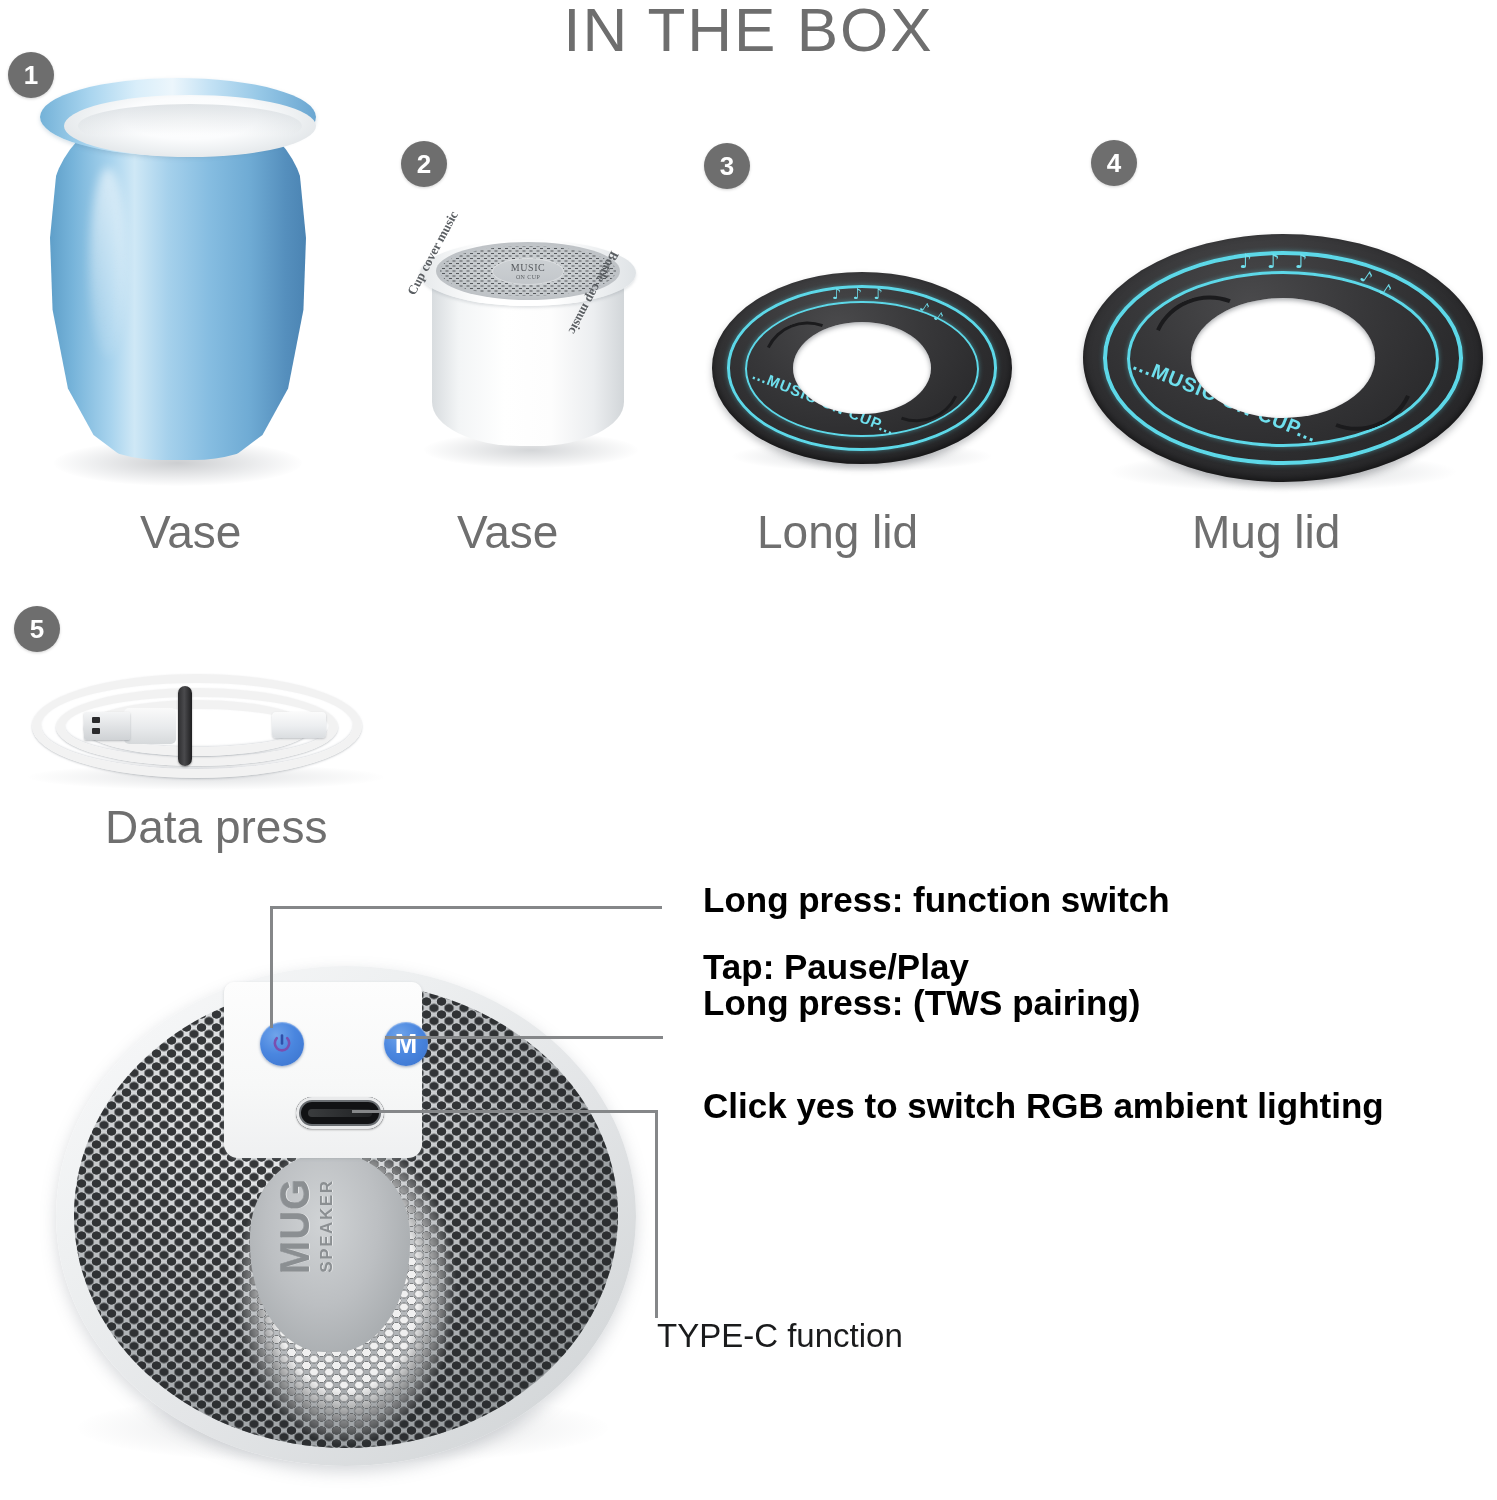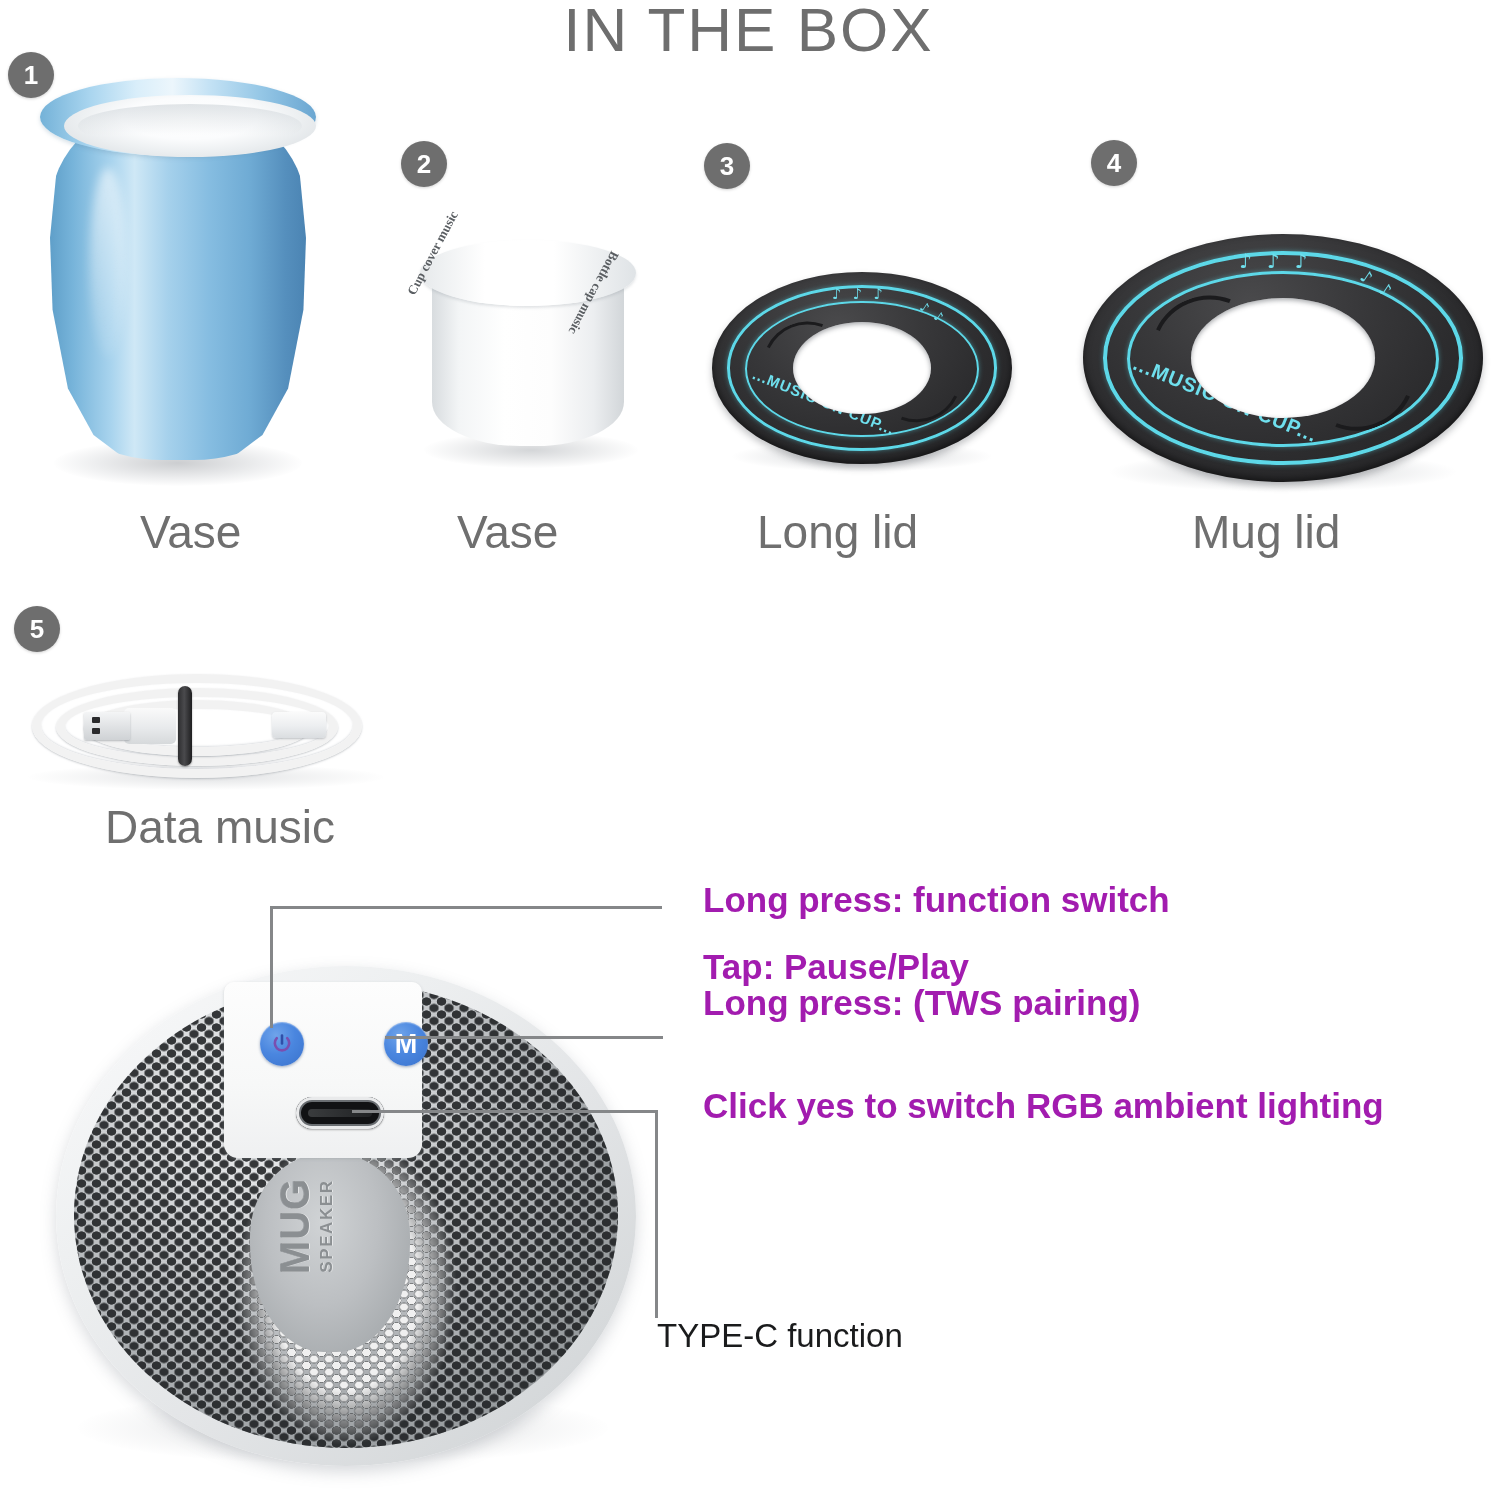--- a/index.html
+++ b/index.html
@@ -383,21 +383,21 @@
   
   .leader { position:absolute; background: #858789; }
   .leader.h { height: 3px; }
   .leader.v { width: 3px; }
 
   
   .callout {
     position: absolute;
     font-size: 35px;
     font-weight: 700;
-    color: #a21caf;
+    color: #000000;
     white-space: nowrap;
     font-family: "Liberation Sans", sans-serif;
   }
   #call-1 { left: 703px; top: 880px; }
   #call-2 { left: 703px; top: 947px; }
   #call-3 { left: 703px; top: 983px; }
   #call-4 { left: 703px; top: 1086px; }
   #call-typec {
     position:absolute; left: 657px; top: 1317px;
     font-size: 33px; font-weight: 400; color: #1a1b1c; white-space: nowrap;
@@ -418,20 +418,27 @@
   </div>
   <div class="vase-gloss"></div>
 </div>
 <div class="badge" id="badge-1">1</div>
 <div class="caption" id="cap-vase">Vase</div>
 
 <div id="audio-wrap">
   <div class="aud-shadow"></div>
   <div class="aud-barrel"></div>
   <div class="aud-toprim"></div>
+  <div class="aud-grille">
+    <div class="aud-dots"></div>
+    <div class="aud-center">
+      <span class="m1">MUSIC</span>
+      <span class="m2">ON CUP</span>
+    </div>
+  </div>
   <div class="aud-arc aud-arc-l">Cup cover music</div>
   <div class="aud-arc aud-arc-r">Bottle cap music</div>
 </div>
 <div class="badge" id="badge-2">2</div>
 <div class="caption" id="cap-audio">Vase</div>
 
 <div class="lid" id="lid-small">
   <div class="lid-shadow"></div>
   <div class="lid-disc">
     <div class="ring" style="left:5%;  top:7%;  width:90%; height:86%;"></div>
@@ -467,21 +474,21 @@
   <div class="cab-shadow"></div>
   <div class="cab-loop" style="left: 22px; top: 14px;  width: 330px; height: 104px;"></div>
   <div class="cab-loop" style="left: 46px; top: 28px;  width: 282px; height: 78px;"></div>
   <div class="cab-loop" style="left: 74px; top: 40px;  width: 226px; height: 56px;"></div>
   <div class="usb-a-neck"></div>
   <div class="usb-a"></div>
   <div class="usb-c-end"></div>
   <div class="cab-strap"></div>
 </div>
 <div class="badge" id="badge-5">5</div>
-<div class="caption" id="cap-data">Data music</div>
+<div class="caption" id="cap-data">Data press</div>
 
 <div id="spk-wrap">
   <div class="spk-shadow"></div>
   <div class="spk-outer"></div>
   <div class="spk-grille">
     <div class="spk-dots"></div>
     <div class="spk-dots-light"></div>
     <div class="spk-centerplate"></div>
   </div>
   <div class="spk-logo">

